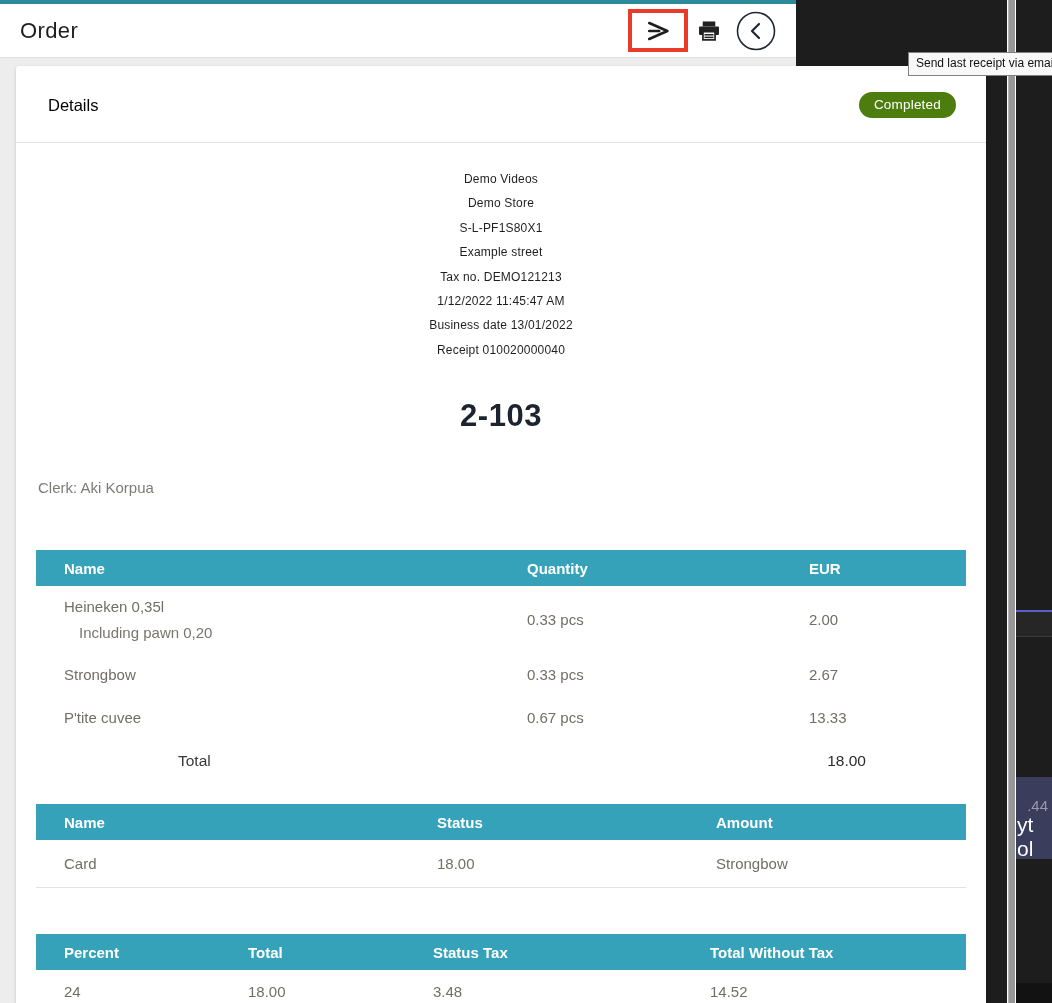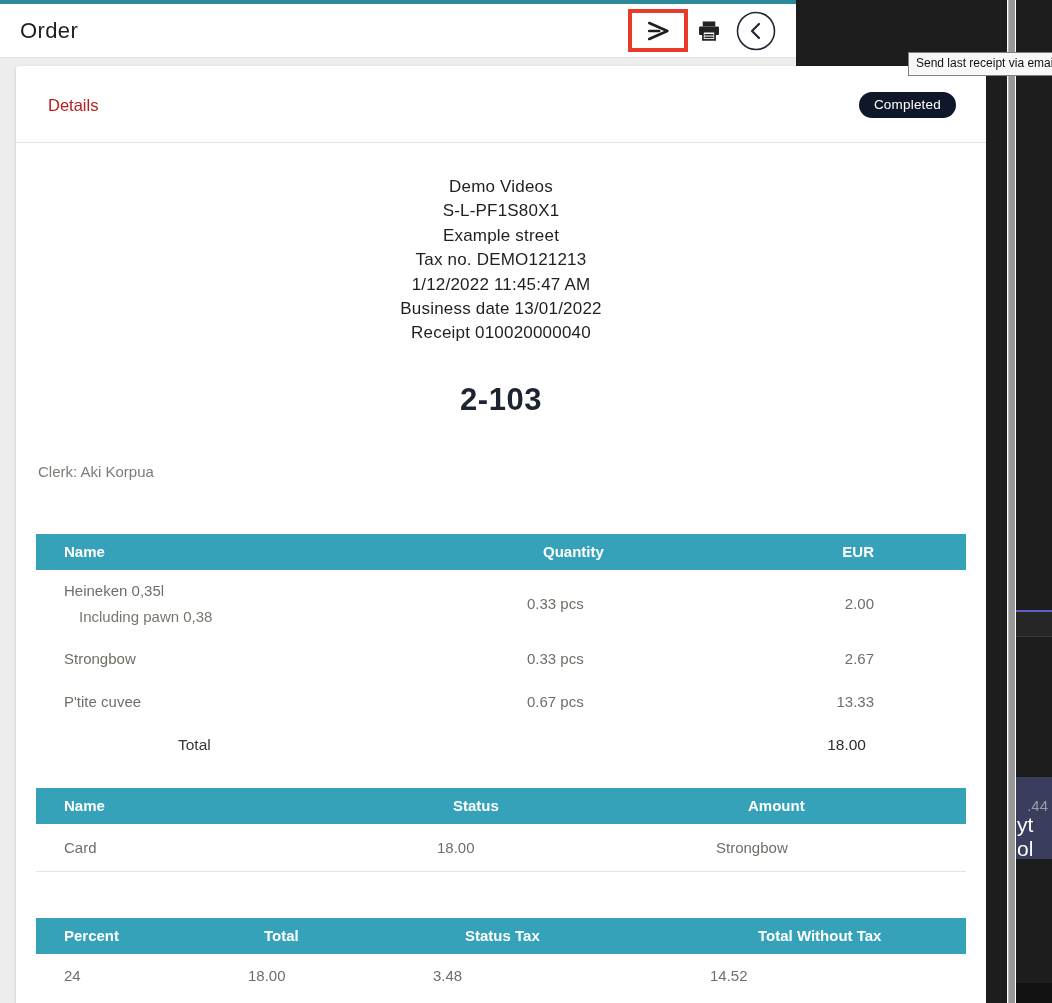--- a/index.html
+++ b/index.html
@@ -21,37 +21,37 @@
   
   .tooltip { position:absolute; left:908px; top:52px; z-index:30; background:#f8f8f8;
              border:1px solid #808080; color:#111; font-size:12px; line-height:15px;
              padding:3px 7px 4px; white-space:nowrap; }
 
   
   .card { margin:8px 0 0 16px; width:970px; background:#ffffff; border-radius:3px;
           box-shadow:0 1px 3px rgba(0,0,0,.18); padding-bottom:60px; min-height:940px; }
   .card-head { display:flex; align-items:center; justify-content:space-between;
                padding:26px 30px 24px 32px; border-bottom:1px solid #e4e4e4; }
-  .card-title { font-size:16.5px; color:#b91c1c; }
-  .status-badge { background:#0f172a; color:#ffffff; font-size:13.5px; padding:5px 15px 6px;
+  .card-title { font-size:16.5px; color:#000000; }
+  .status-badge { background:#4d7c0f; color:#ffffff; font-size:13.5px; padding:5px 15px 6px;
                   border-radius:15px; letter-spacing:.2px; }
 
-  .receipt-head { margin-top:32px; text-align:center; color:#1f1f1f; font-size:17px;
+  .receipt-head { margin-top:24px; text-align:center; color:#1f1f1f; font-size:12px;
                   line-height:24.4px; font-weight:500; letter-spacing:.2px; }
   .table-number { margin-top:36px; text-align:center; font-size:31px; font-weight:600;
                   color:#1c2430; letter-spacing:.5px; }
   .clerk { margin:45px 16px 0 22px; color:#7c7b76; font-size:15px; }
 
   .tbl { margin:0 20px; }
   .thead { display:grid; background:#35a2ba; color:#ffffff; font-weight:700; font-size:15px;
-           height:36px; align-items:center;gap:16px; }
+           height:36px; align-items:center; }
   .trow { display:grid; align-items:center; color:#706e66; font-size:15px; }
   .c1 { padding-left:28px; }
   .tbl-items .thead, .tbl-items .trow { grid-template-columns:491px 282px 1fr; }
-  .tbl-items .cr { text-align:right; padding-right:92px; }
+  .tbl-items .cr { padding-right:52px; }
   .tbl-items .trow { padding:12px 0; }
   .tbl-items .trow.single { padding:13px 0; }
   .item-note { padding-left:15px; margin-top:9px; color:#78766e; }
   .total-row { display:flex; margin-top:6px; padding:7px 0; color:#333230; font-size:15.5px; }
   .total-label { padding-left:142px; color:#3a3937; }
   .total-value { margin-left:auto; padding-right:100px; color:#2d2c2a; }
 
   .tbl-pay { margin-top:27px; }
   .tbl-pay .thead, .tbl-pay .trow { grid-template-columns:401px 279px 1fr; }
   .tbl-pay .trow { padding:15px 0; border-bottom:1px solid #e3e3e3; }
@@ -119,20 +119,21 @@
   </div>
 
   <div class="card">
     <div class="card-head">
       <div class="card-title">Details</div>
       <div class="status-badge">Completed</div>
     </div>
 
     <div class="receipt-head">
       <div>Demo Videos</div>
+      <div>Demo Store</div>
       <div>S-L-PF1S80X1</div>
       <div>Example street</div>
       <div>Tax no. DEMO121213</div>
       <div>1/12/2022 11:45:47 AM</div>
       <div>Business date 13/01/2022</div>
       <div>Receipt 010020000040</div>
     </div>
 
     <div class="table-number">2-103</div>
 
@@ -140,21 +141,21 @@
 
     <div class="tbl tbl-items" style="margin-top:54px;">
       <div class="thead">
         <div class="c1">Name</div>
         <div>Quantity</div>
         <div class="cr">EUR</div>
       </div>
       <div class="trow">
         <div class="c1">
           <div>Heineken 0,35l</div>
-          <div class="item-note">Including pawn 0,38</div>
+          <div class="item-note">Including pawn 0,20</div>
         </div>
         <div>0.33 pcs</div>
         <div class="cr">2.00</div>
       </div>
       <div class="trow single">
         <div class="c1">Strongbow</div>
         <div>0.33 pcs</div>
         <div class="cr">2.67</div>
       </div>
       <div class="trow single">

